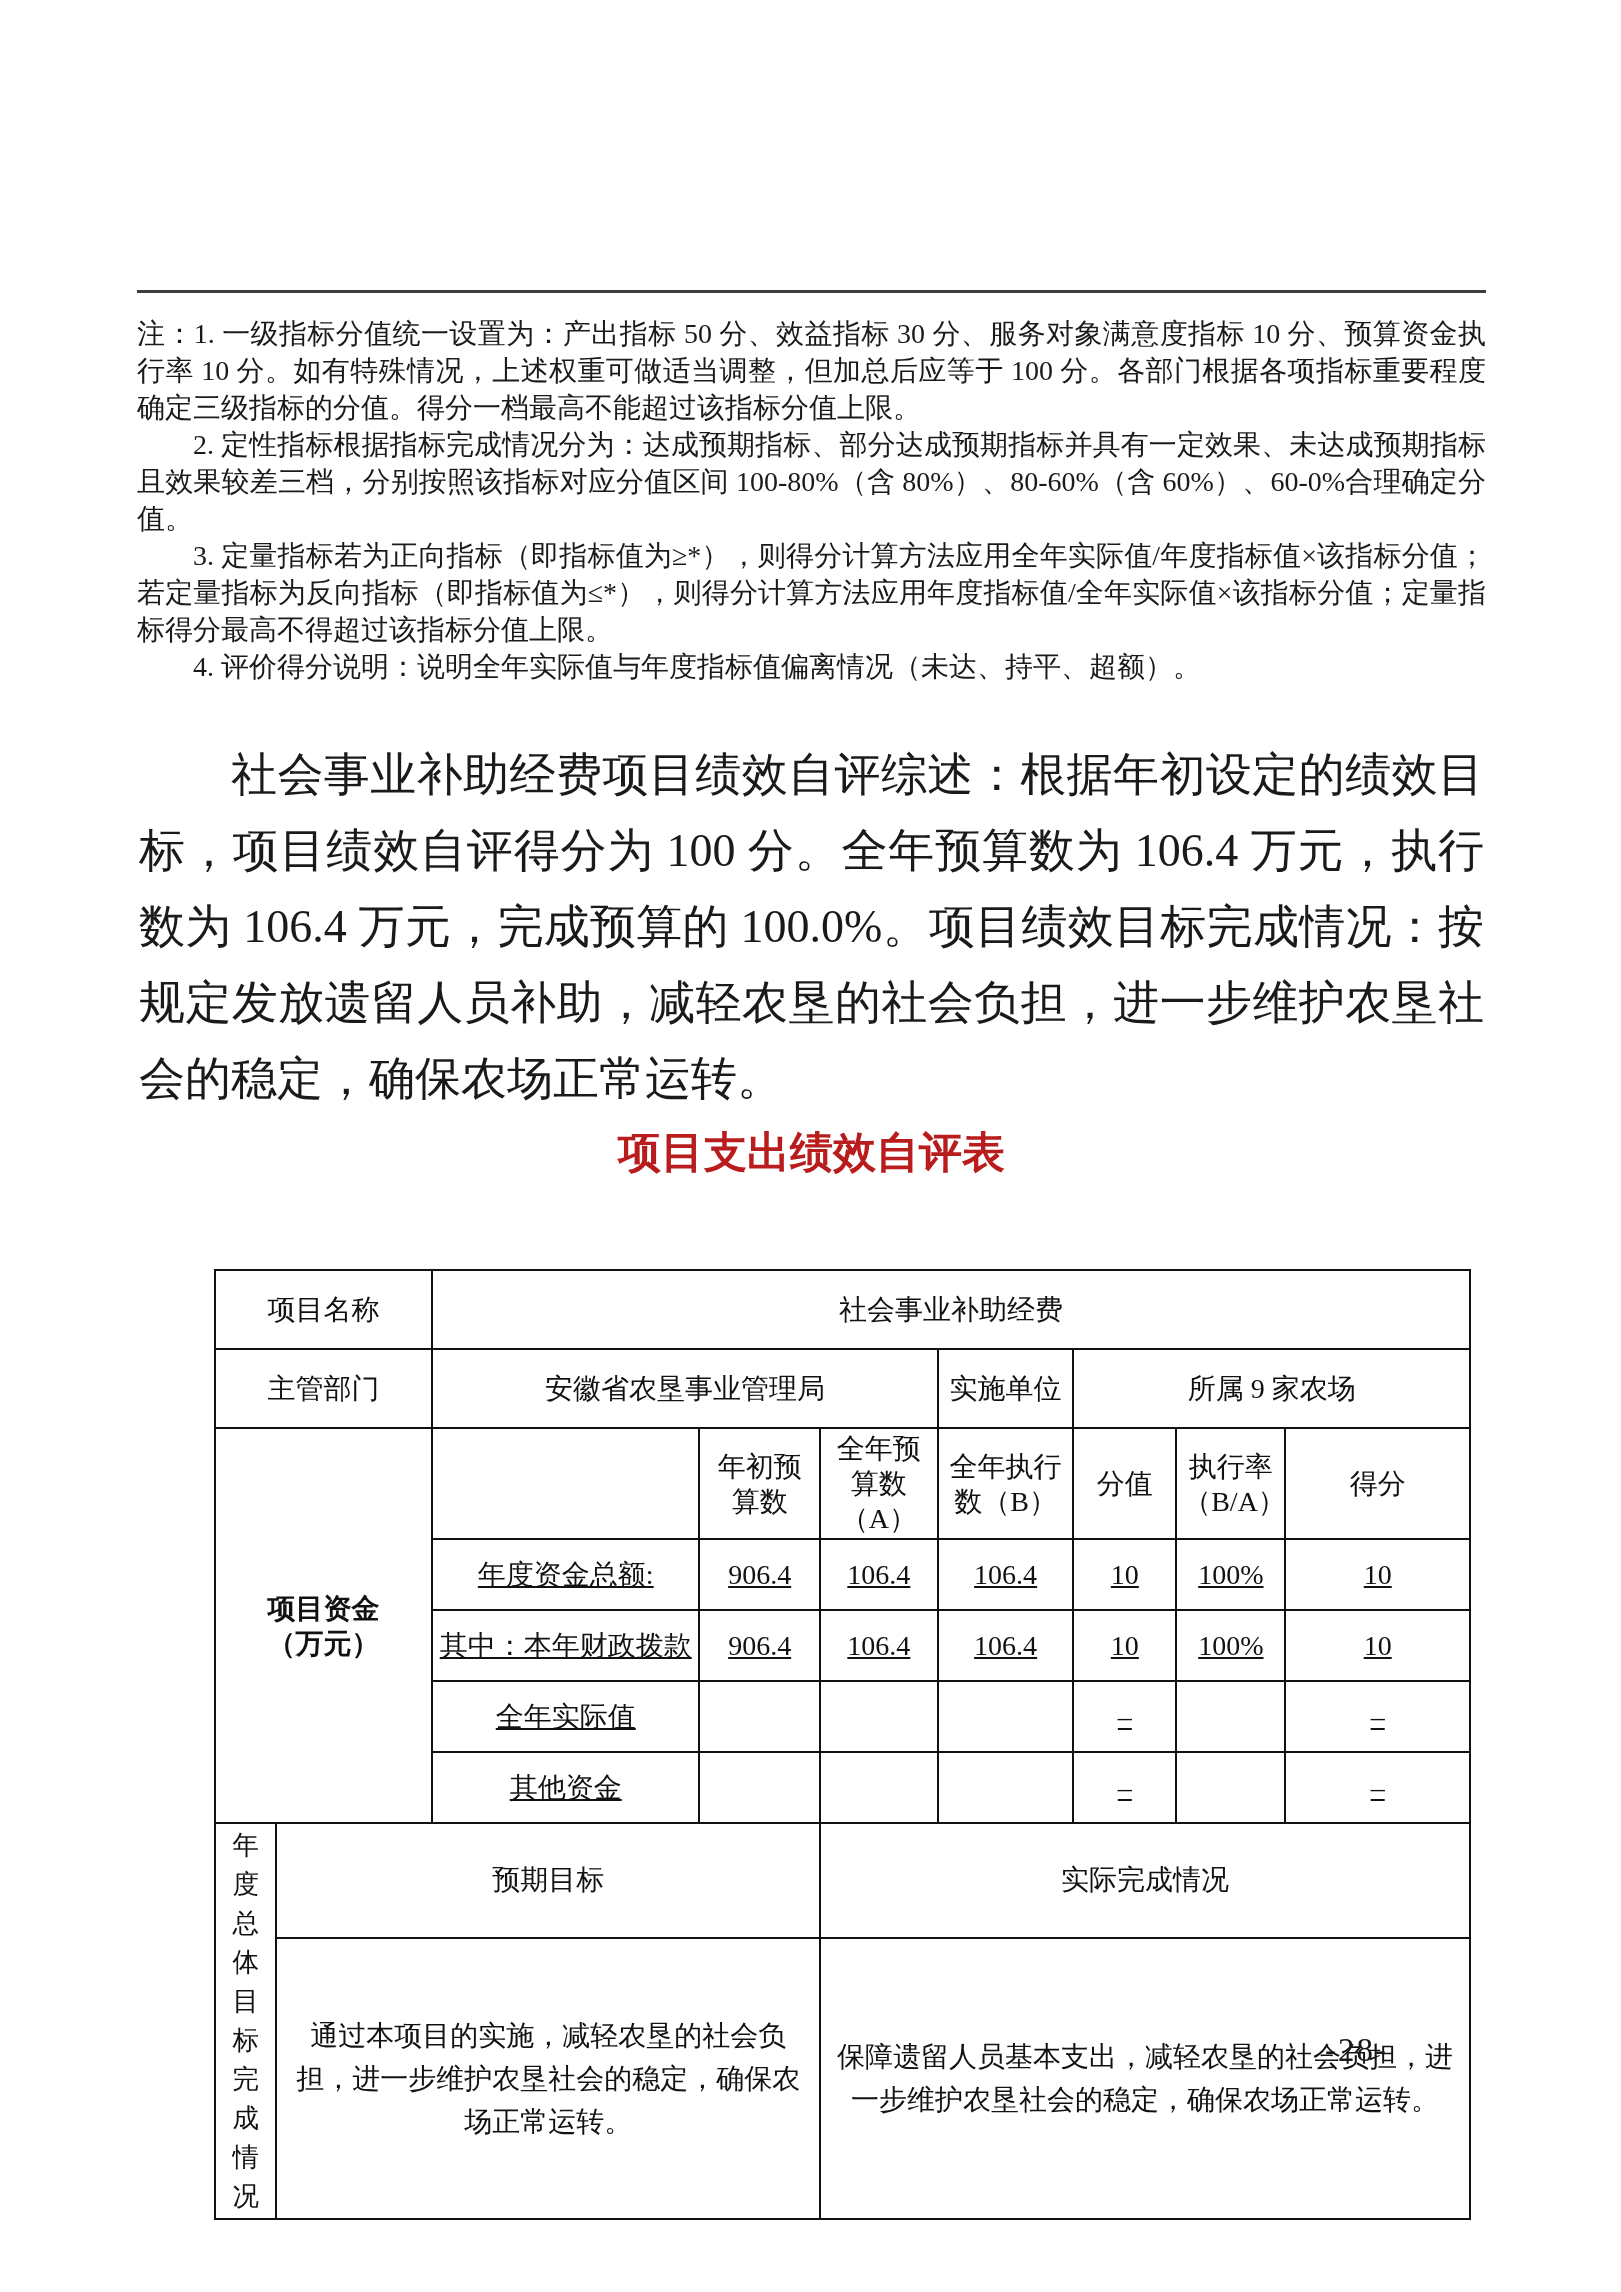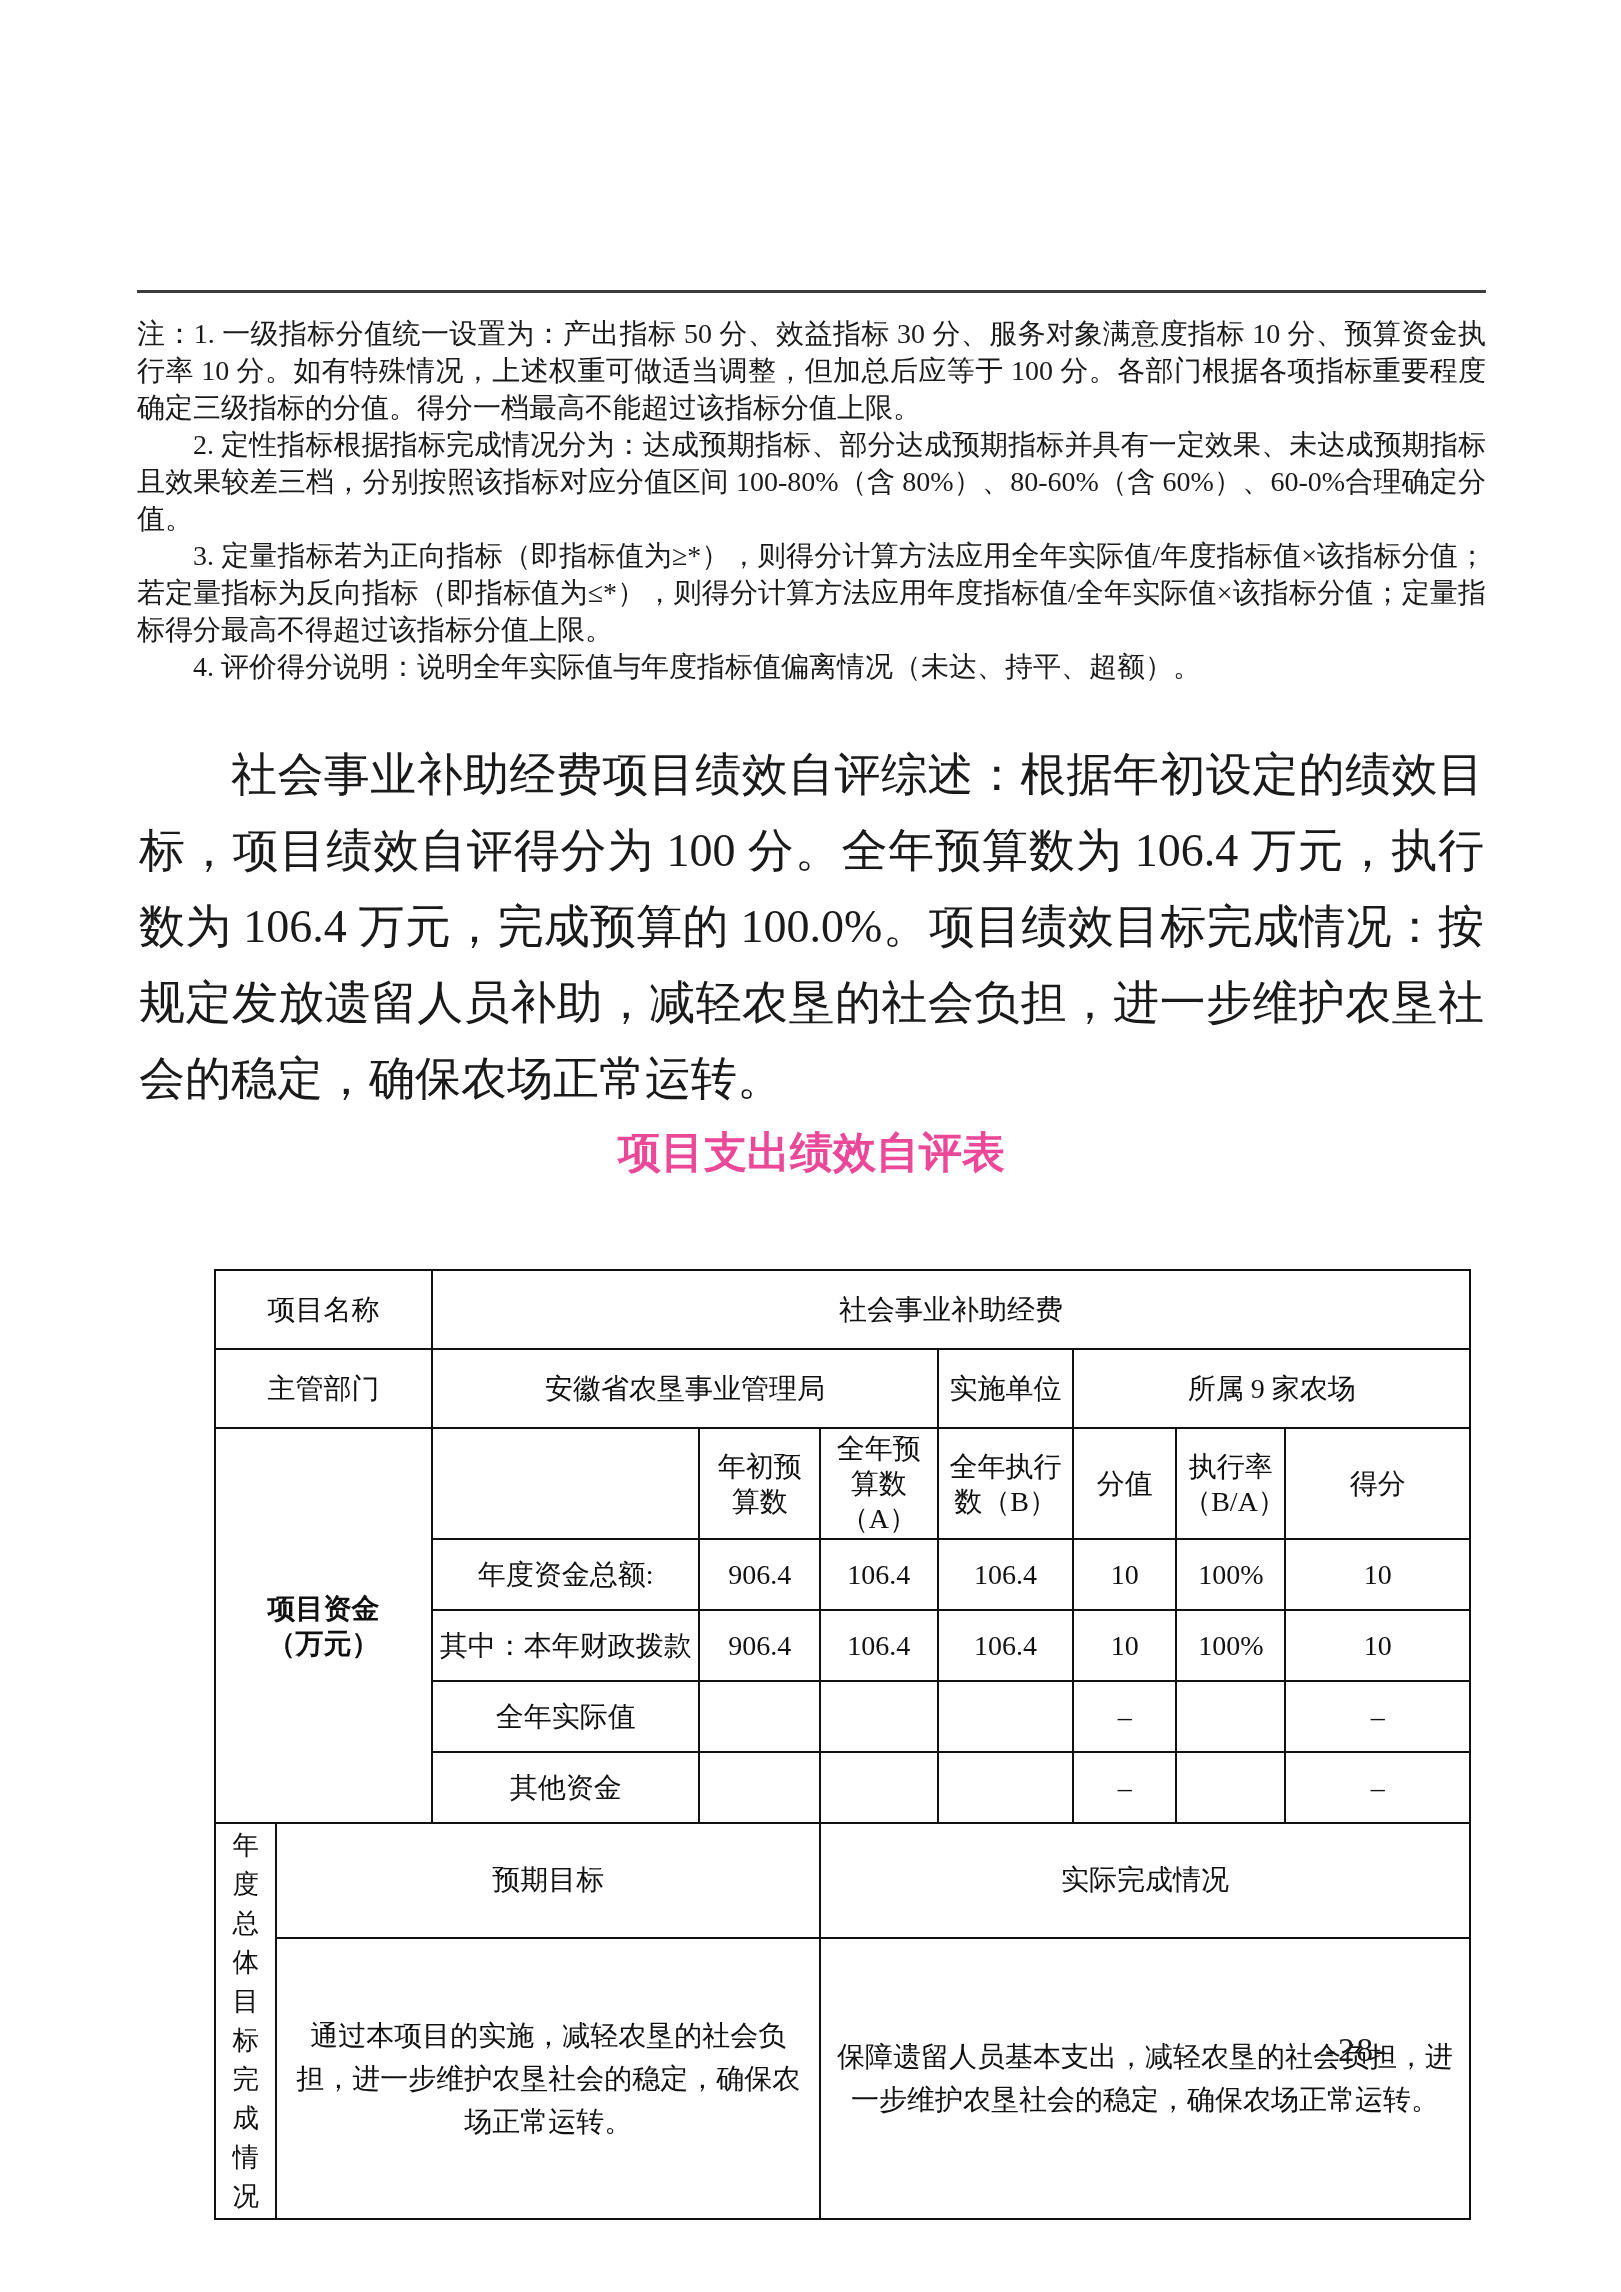--- a/index.html
+++ b/index.html
@@ -27,42 +27,42 @@
     position:absolute;left:139px;top:737px;width:1345px;
     font-size:46px;line-height:76px;
     text-indent:2em;text-align:justify;
   }
   
   .doc-title{
     position:absolute;left:137px;top:1127px;width:1349px;
     text-align:center;
     font-family:"Liberation Sans","DejaVu Sans",sans-serif;
     font-weight:bold;font-size:43px;line-height:51px;
-    color:#ec4899;
+    color:#b91c1c;
   }
   .doc-subtitle{
     position:absolute;left:137px;top:1190px;width:1349px;
     text-align:center;font-size:29px;line-height:39px;
   }
   
   table.selfeval{
     position:absolute;left:214px;top:1269px;width:1257px;
     border-collapse:collapse;table-layout:fixed;
     font-size:28px;color:#111;
   }
   table.selfeval td{
     border:2px solid #111;
     text-align:center;vertical-align:middle;
     padding:2px 5.9px;
     overflow:hidden;
   }
   tr.r-name td{height:73px;border-radius:10px;}
   tr.r-dept td{height:73px;}
   tr.r-colhead td{height:78px;line-height:35px;}
-  tr.r-fund td{height:65px;}
+  tr.r-fund td{height:65px;text-decoration:underline;}
   tr.r-goalhead td{height:59px;}
   tr.r-goalbody td{height:153px;}
   td.prewrap{white-space:pre-line;}
   td.funds-label{line-height:43px;font-weight:bold;}
   td.vlabel{
     font-size:26.5px;line-height:39px;padding:2px 2px;
     white-space:pre-line;
   }
   td.lbl-left{text-align:left;}
   td.goal-text{

